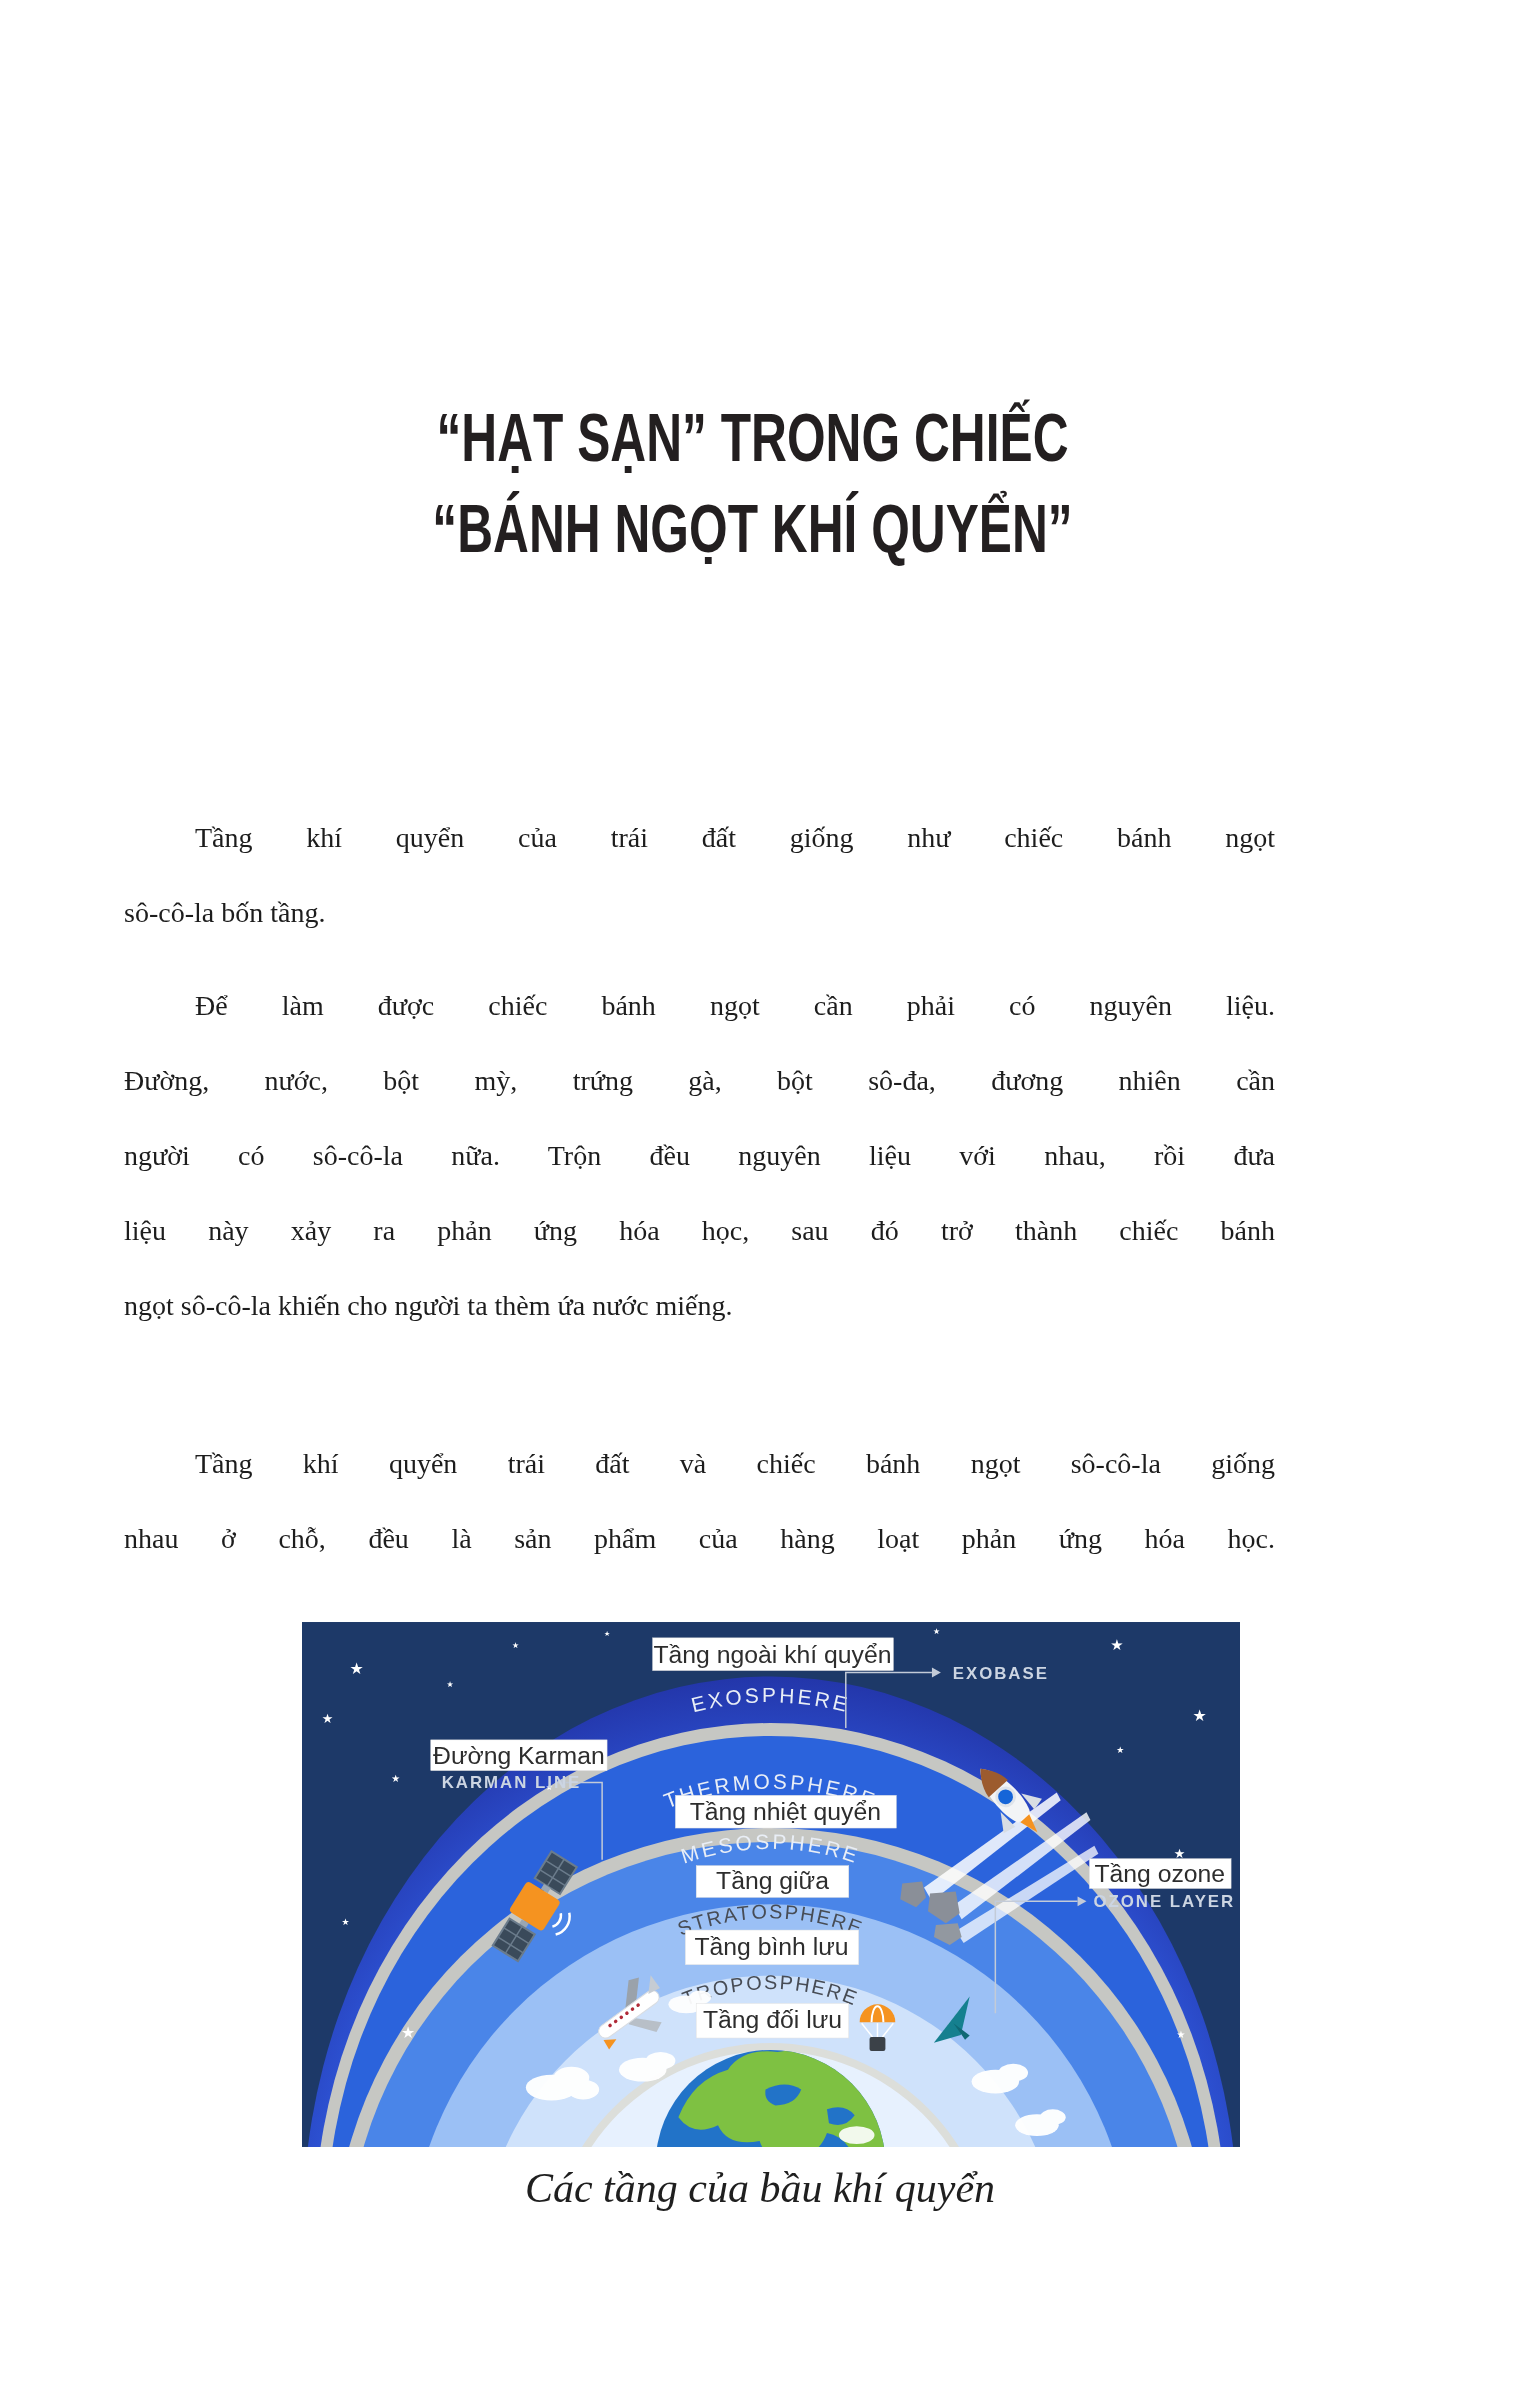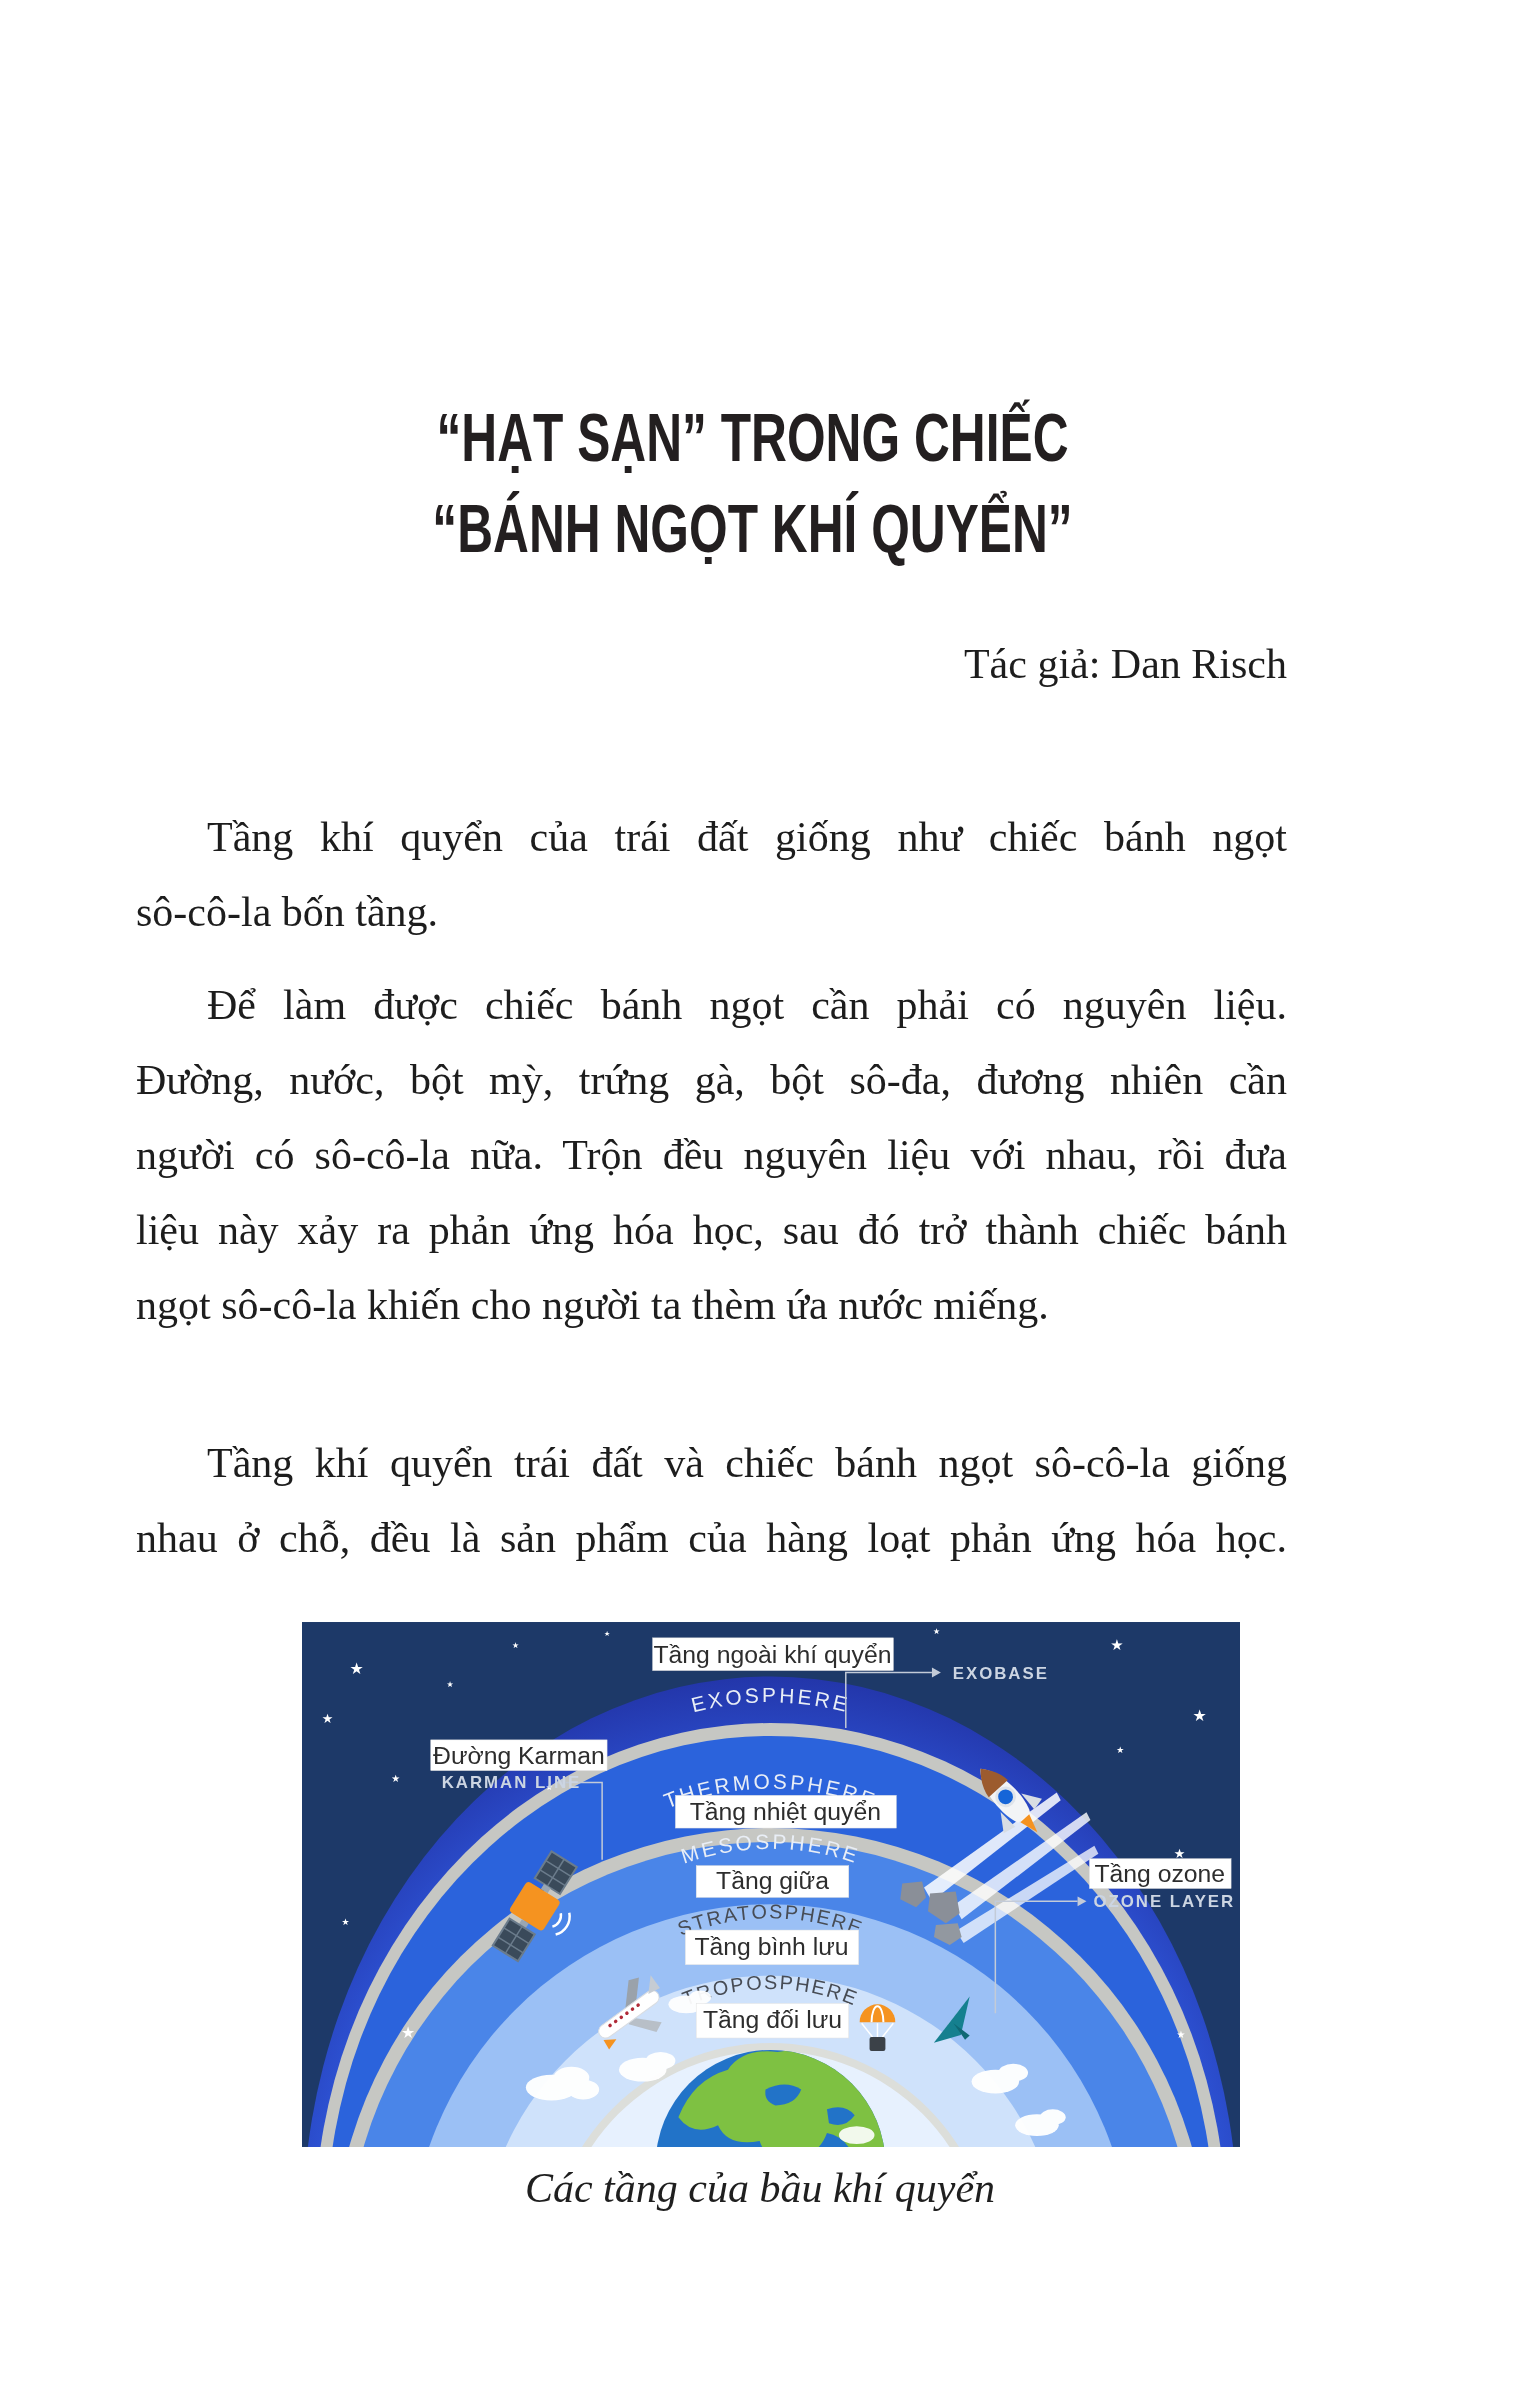--- a/index.html
+++ b/index.html
@@ -7,21 +7,21 @@
         font-family:"Liberation Serif",serif;color:#1d1d1d;}
   
   #title{position:absolute;left:0;top:392px;width:1505px;text-align:center;
          font-family:"Liberation Sans",sans-serif;font-weight:bold;color:#231f20;
          font-size:69px;line-height:91px;letter-spacing:0px;}
   #title .tline{display:block;transform:scaleX(0.72);transform-origin:50% 50%;white-space:nowrap;}
   
   #author{position:absolute;left:136px;top:640px;width:1151px;text-align:right;
           font-size:42px;line-height:48px;color:#1d1d1d;}
   
-  .para{position:absolute;left:136px;width:1151px;font-size:42px;line-height:75px;}
+  .para{position:absolute;left:124px;width:1151px;font-size:28px;line-height:75px;}
   .para .tl{text-align:justify;text-align-last:justify;text-justify:inter-word;white-space:normal;}
   .para .tl.first{text-indent:71px;}
   .para .tl.last{text-align-last:left;}
   #p1{top:800px;} #p2{top:968px;} #p3{top:1426px;}
   
   #figure{position:absolute;left:302px;top:1622px;width:938px;height:525px;}
   #figure svg{display:block;}
   #caption{position:absolute;left:0;top:2164px;width:1520px;box-sizing:border-box;
            text-align:center;font-style:italic;font-size:42px;color:#1f1f1f;}
   svg text{font-family:"Liberation Sans",sans-serif;}
@@ -35,21 +35,20 @@
 </head>
 <body>
 
 <div id="page">
 
   <div id="title">
     <span class="tline">“HẠT SẠN” TRONG CHIẾC</span>
     <span class="tline">“BÁNH NGỌT KHÍ QUYỂN”</span>
   </div>
 
-  <div id="author">Tác giả: Dan Risch</div>
 
   <div class="para" id="p1">
     <div class="tl first">Tầng khí quyển của trái đất giống như chiếc bánh ngọt</div>
     <div class="tl last">sô-cô-la bốn tầng.</div>
   </div>
 
   <div class="para" id="p2">
     <div class="tl first">Để làm được chiếc bánh ngọt cần phải có nguyên liệu.</div>
     <div class="tl">Đường, nước, bột mỳ, trứng gà, bột sô-đa, đương nhiên cần</div>
     <div class="tl">người có sô-cô-la nữa. Trộn đều nguyên liệu với nhau, rồi đưa</div>

